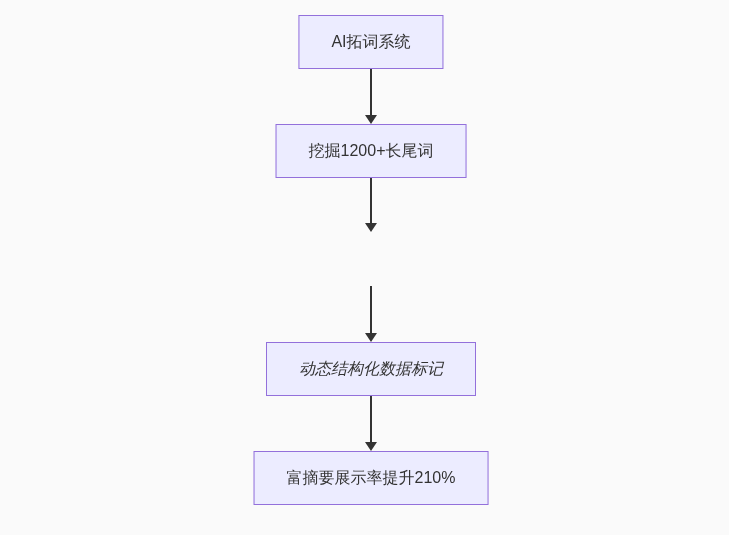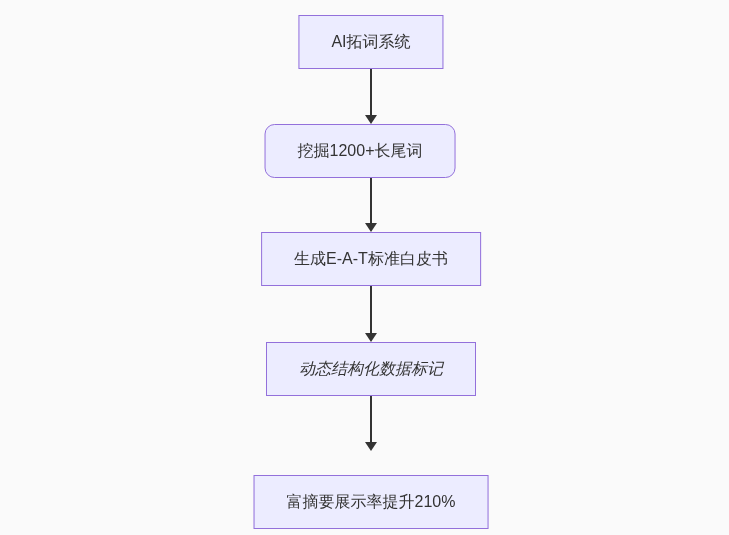--- a/index.html
+++ b/index.html
@@ -59,24 +59,24 @@
     transform: translateX(-50%);
     bottom: 0;
     width: 0;
     height: 0;
     border-left: 6px solid transparent;
     border-right: 6px solid transparent;
     border-top: 9px solid var(--edge-color);
   }
   
   #node-0 { left: 371px; top: 15px;  }
-  #node-1 { left: 360px; top: 124px; border-radius: 10px; }
+  #node-1 { left: 371px; top: 124px; }
   #node-2 { left: 371px; top: 232px; }
   #node-3 { left: 371px; top: 342px; font-style: italic; }
-  #node-4 { left: 371px; top: 475px; align-items: center; }
+  #node-4 { left: 371px; top: 451px; align-items: center; }
   
   #edge-0 { left: 371px; top: 69px;  height: 55px; }
   #edge-1 { left: 371px; top: 178px; height: 54px; }
   #edge-2 { left: 371px; top: 286px; height: 56px; }
   #edge-3 { left: 371px; top: 396px; height: 55px; }
 </style>
 </head>
 <body>
 
 <div class="canvas">
@@ -92,23 +92,20 @@
 
   <div class="flow-node" id="node-1">
     <span class="node-label">挖掘1200+长尾词</span>
   </div>
 
   <div class="flow-edge" id="edge-1">
     <div class="edge-line"></div>
     <div class="edge-arrowhead"></div>
   </div>
 
-  <div class="flow-node" id="node-2">
-    <span class="node-label">生成E-A-T标准白皮书</span>
-  </div>
 
   <div class="flow-edge" id="edge-2">
     <div class="edge-line"></div>
     <div class="edge-arrowhead"></div>
   </div>
 
   <div class="flow-node" id="node-3">
     <span class="node-label">动态结构化数据标记</span>
   </div>
 

